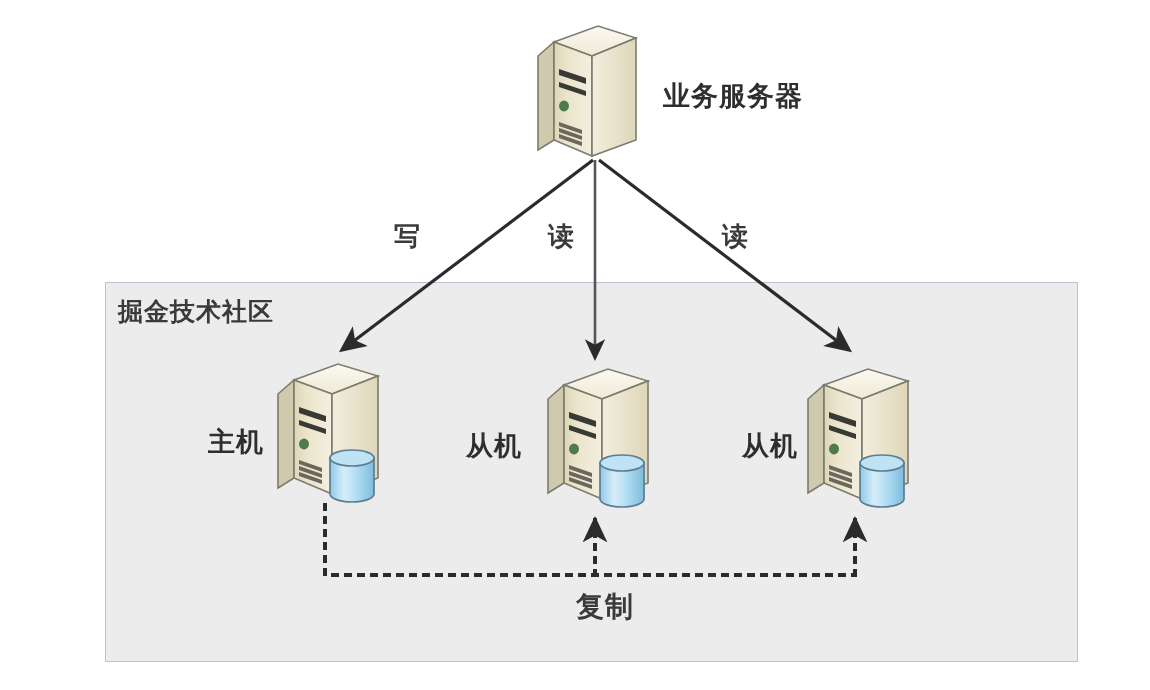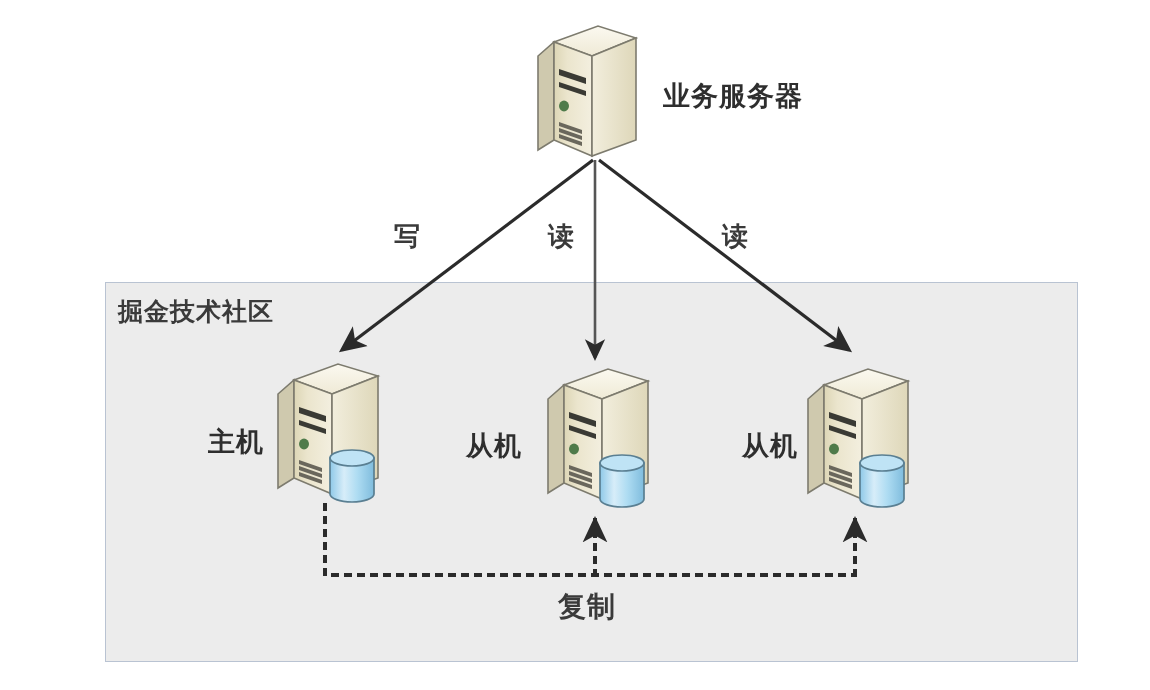--- a/index.html
+++ b/index.html
@@ -239,16 +239,16 @@
         <polygon points="27,110 50,118 50,122 27,114"></polygon>
       </g>
       <g>
         <path d="M58,96 L58,132 a22,8 0 0 0 44,0 L102,96 Z" fill="url(#gCyl1)" stroke="#5a7f92" stroke-width="1.7"></path>
         <ellipse cx="80" cy="96" rx="22" ry="8" fill="#bfe3f5" stroke="#5a7f92" stroke-width="1.7"></ellipse>
       </g>
     </svg>
   </div>
   <div class="node-label" style="left:742px; top:428px;">从机</div>
 
-  <div class="edge-label" style="left:558px; top:588px; font-size:28px;text-align:center;">复制</div>
+  <div class="edge-label" style="left:576px; top:588px; font-size:28px;text-align:center;">复制</div>
 
 
 </div>
 
 </body></html>

